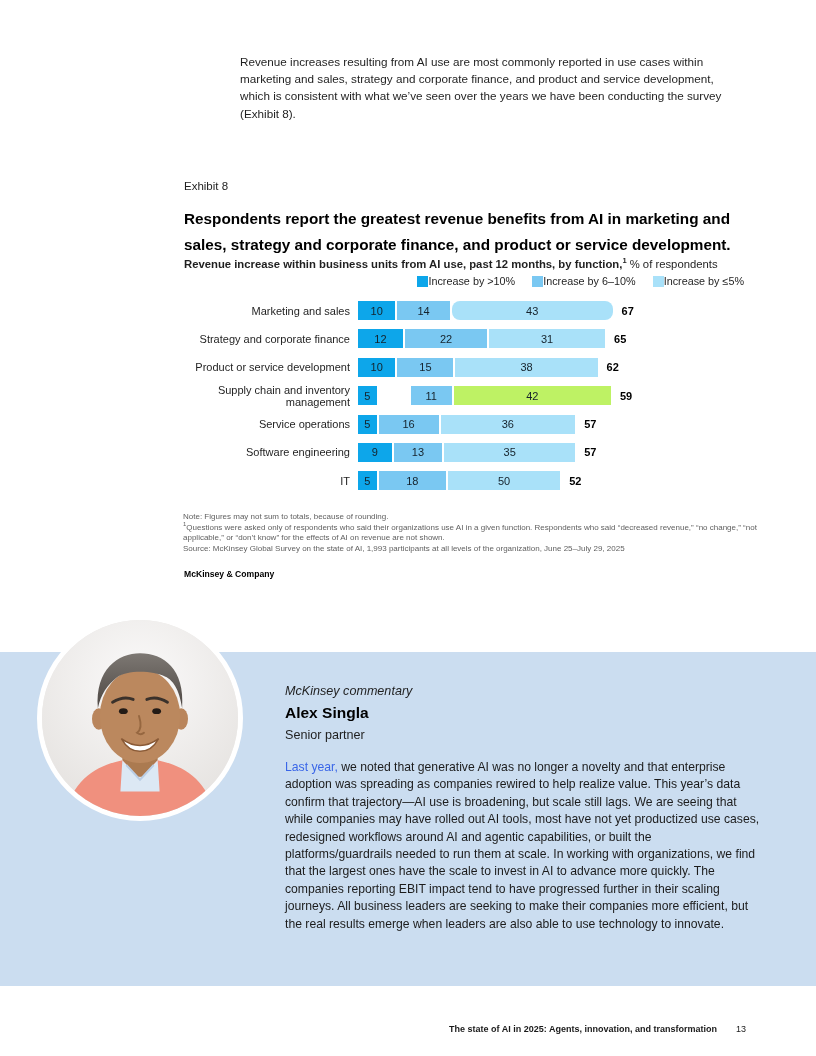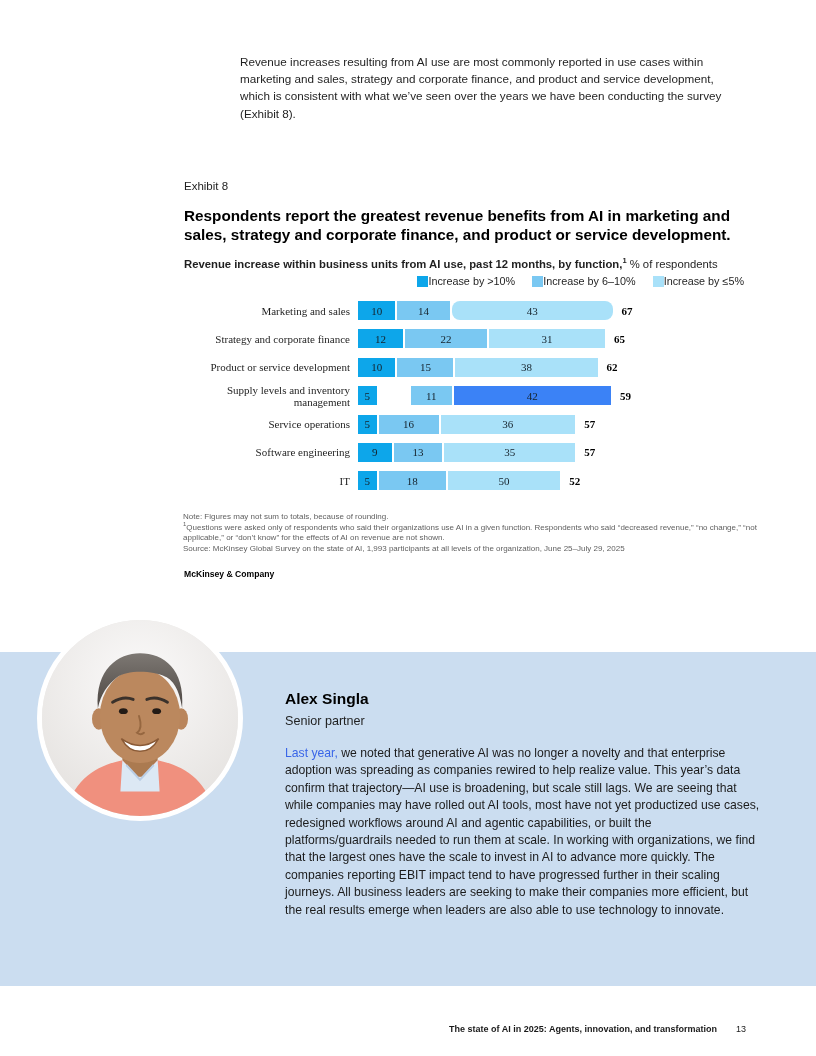--- a/index.html
+++ b/index.html
@@ -6,31 +6,31 @@
   html,body { background:#ffffff; }
   body { font-family:"Liberation Sans", sans-serif; color:#1a1a1a; }
   .page { position:relative; width:816px; height:1056px; background:#ffffff; overflow:hidden; margin:0 auto; }
 
   .intro { position:absolute; left:240px; top:53px; width:496px;
            font-size:11.7px; line-height:17.2px; color:#1f1f1f; }
 
   .exhibit-label { position:absolute; left:184px; top:180px; font-size:11.5px; color:#1f1f1f; }
 
   .exhibit-title { position:absolute; left:184px; top:206px; width:566px;
-                   font-size:15.3px; line-height:19px; font-weight:bold; color:#000; }
+                   font-size:15.3px; line-height:26px; font-weight:bold; color:#000; }
 
   .subtitle { position:absolute; left:184px; top:258px; width:600px; font-size:11.3px; color:#1f1f1f; }
   .subtitle .b { font-weight:bold; }
   .subtitle sup { font-size:7.5px; font-weight:bold; vertical-align:super; line-height:0; }
 
   .legend { position:absolute; top:275px; right:72px; display:flex; gap:17px; align-items:center; }
   .legend-item { display:flex; align-items:center; gap:0; font-size:10.8px; color:#1f1f1f; }
   .legend-swatch { width:11px; height:11px; display:inline-block; }
 
-  .chart { position:absolute; left:184px; top:301px;font-family:Liberation Serif, serif; }
+  .chart { position:absolute; left:184px; top:301px; }
   .crow { display:flex; align-items:center; height:19px; margin-bottom:9.4px; }
   .clabel { width:174px; padding-right:8px; text-align:right; font-size:11px; color:#1f1f1f; }
   .bars { display:flex; align-items:center; }
   .seg { height:19px; display:flex; align-items:center; justify-content:center;
          font-size:11px; color:#15222b; margin-right:2px; overflow:hidden; }
   .ctotal { font-size:11px; font-weight:bold; color:#000; margin-left:7px; }
 
   .footnotes { position:absolute; left:183px; top:512px; width:606px;
                font-size:8px; line-height:10.6px; color:#5f5f5f; }
   .footnotes sup { font-size:6px; vertical-align:super; line-height:0; }
@@ -106,25 +106,25 @@
       <div class="crow">
         <div class="clabel">Product or service development</div>
         <div class="bars">
           <div class="seg" style="width: 37.4px; background: rgb(13, 166, 234);">10</div>
           <div class="seg" style="width: 56.1px; background: rgb(122, 200, 242);">15</div>
           <div class="seg" style="width: 142.12px; background: rgb(169, 225, 249);">38</div>
         </div>
         <div class="ctotal">62</div>
       </div>
       <div class="crow">
-        <div class="clabel">Supply levels and inventory management</div>
+        <div class="clabel">Supply chain and inventory management</div>
         <div class="bars">
           <div class="seg" style="width: 18.7px; background: rgb(13, 166, 234);">5</div>
           <div class="seg" style="width: 41.14px; background: rgb(122, 200, 242); margin-left: 32px;">11</div>
-          <div class="seg" style="width: 157.08px; background: #3b82f6;">42</div>
+          <div class="seg" style="width: 157.08px; background: #bef264;">42</div>
         </div>
         <div class="ctotal">59</div>
       </div>
       <div class="crow">
         <div class="clabel">Service operations</div>
         <div class="bars">
           <div class="seg" style="width: 18.7px; background: rgb(13, 166, 234);">5</div>
           <div class="seg" style="width: 59.84px; background: rgb(122, 200, 242);">16</div>
           <div class="seg" style="width: 134.64px; background: rgb(169, 225, 249); text-align: center;">36</div>
         </div>
@@ -185,20 +185,21 @@
       <path d="M107 81 q10 -4 21 3" stroke="#3a312b" stroke-width="3" fill="none" stroke-linecap="round"></path>
       <ellipse cx="83" cy="93" rx="4.5" ry="3" fill="#231b16"></ellipse>
       <ellipse cx="117" cy="93" rx="4.5" ry="3" fill="#231b16"></ellipse>
       <path d="M99 98 q4 13 -2 17 q4 3 7 0" stroke="#96halt" stroke-width="0" fill="none"></path>
       <path d="M99 98 q4 13 -2 17 q4 3 7 0" stroke="#966740" stroke-width="2" fill="none" stroke-linecap="round"></path>
       <path d="M81 121 q19 14 38 0 q-7 13 -19 13 q-12 0 -19 -13 Z" fill="#ffffff" stroke="#8a5a36" stroke-width="1.5"></path>
     </svg>
   </div>
 
   <div class="commentary">
+    <div class="kicker">McKinsey commentary</div>
     <div class="author">Alex Singla</div>
     <div class="role">Senior partner</div>
     <p class="cbody"><a href="#" id="lastyear" style="color: rgb(58, 102, 232);">Last year,</a><span> we noted that generative AI was no longer a novelty and that enterprise adoption was spreading as companies rewired to help realize value. This year’s data confirm that trajectory—AI use is broadening, but scale still lags. We are seeing that while companies may have rolled out AI tools, most have not yet productized use cases, redesigned workflows around AI and agentic capabilities, or built the platforms/guardrails needed to run them at scale. In working with organizations, we find that the largest ones have the scale to invest in AI to advance more quickly. The companies reporting EBIT impact tend to have progressed further in their scaling journeys. All business leaders are seeking to make their companies more efficient, but the real results emerge when leaders are also able to use technology to innovate.</span></p>
   </div>
 
   <div class="footer">
     <span class="ft">The state of AI in 2025: Agents, innovation, and transformation</span>
     <span class="pn">13</span>
   </div>
 

